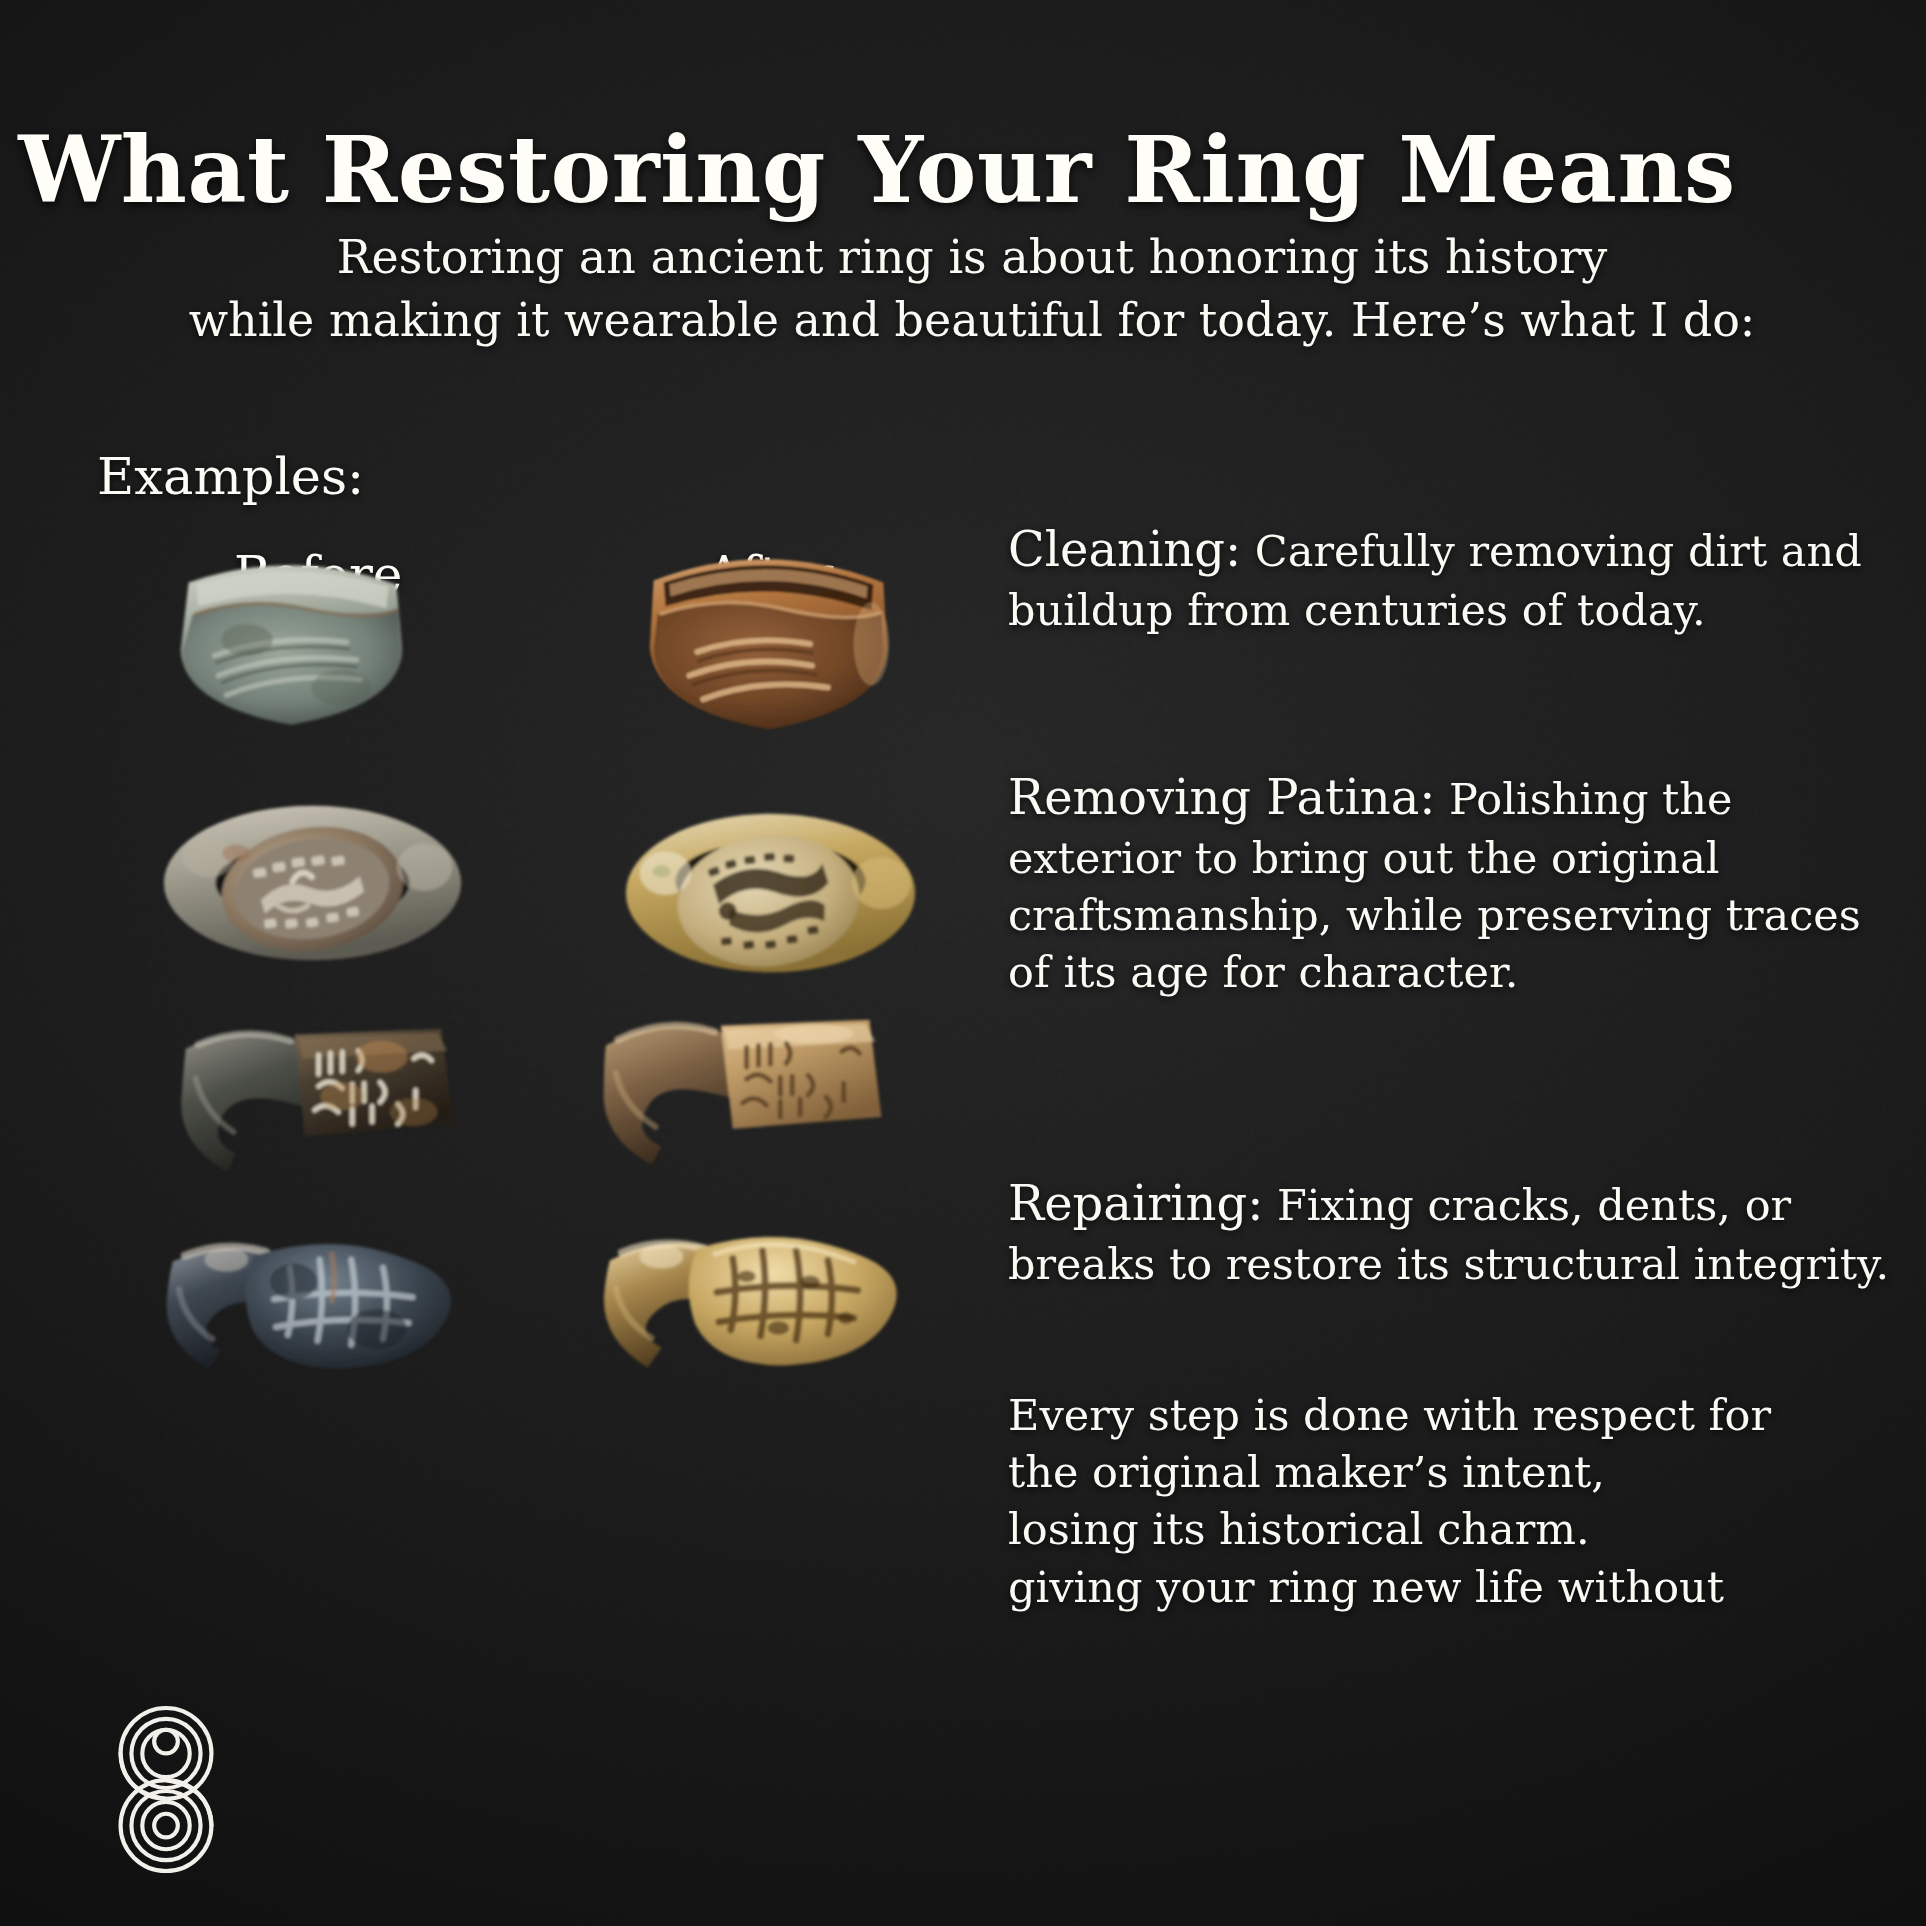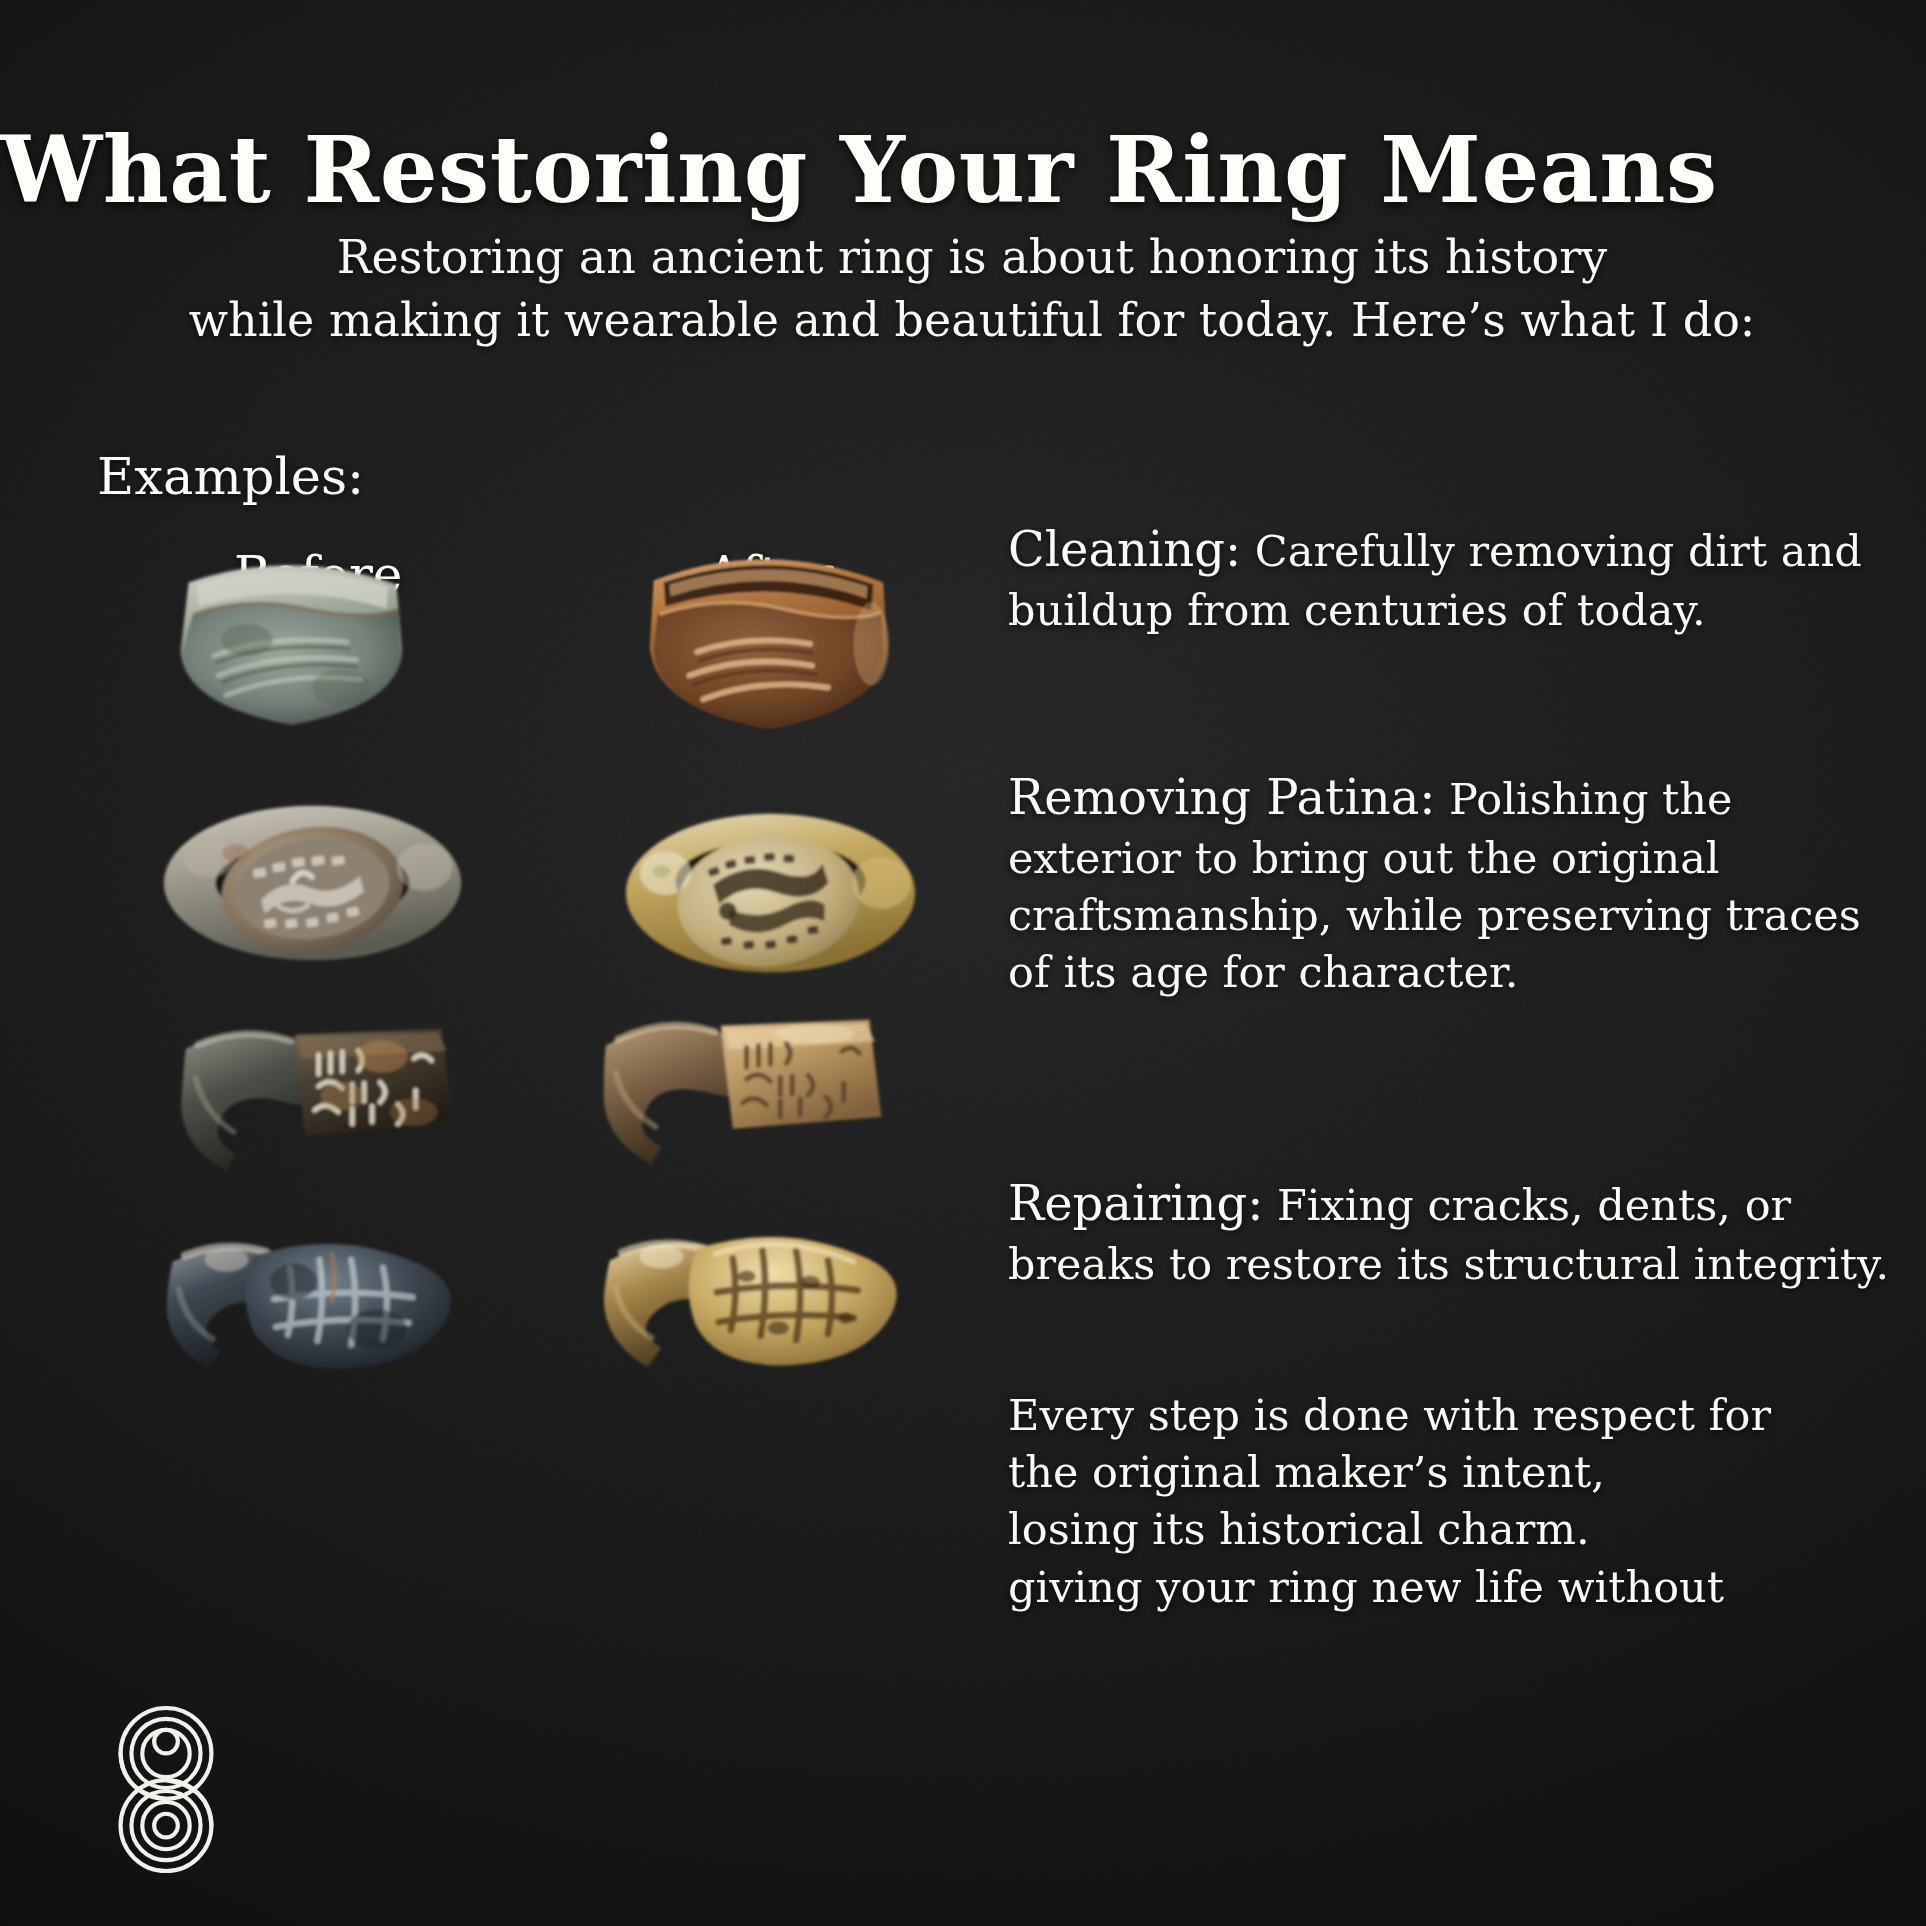--- a/index.html
+++ b/index.html
@@ -32,20 +32,21 @@
     opacity: .5;
     mix-blend-mode: overlay;
   }
 
   
   .title {
     position: absolute;
     top: 61px;
     left: 0;
     width: 1754px;
+    text-align: center;
     font-size: 91px;
     line-height: 1.06;
     letter-spacing: 0.5px;
     color: #fffdf7;
     text-shadow: 0 3px 10px rgba(0,0,0,.85);
   }
   .subtitle {
     position: absolute;
     top: 226px;
     left: 0;

